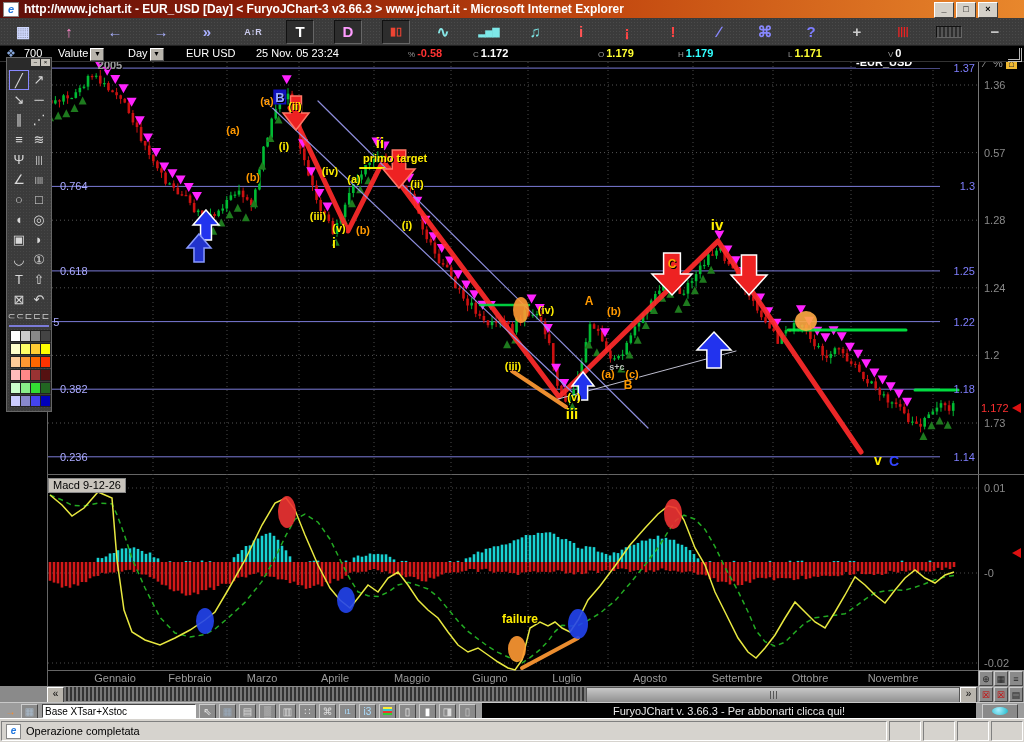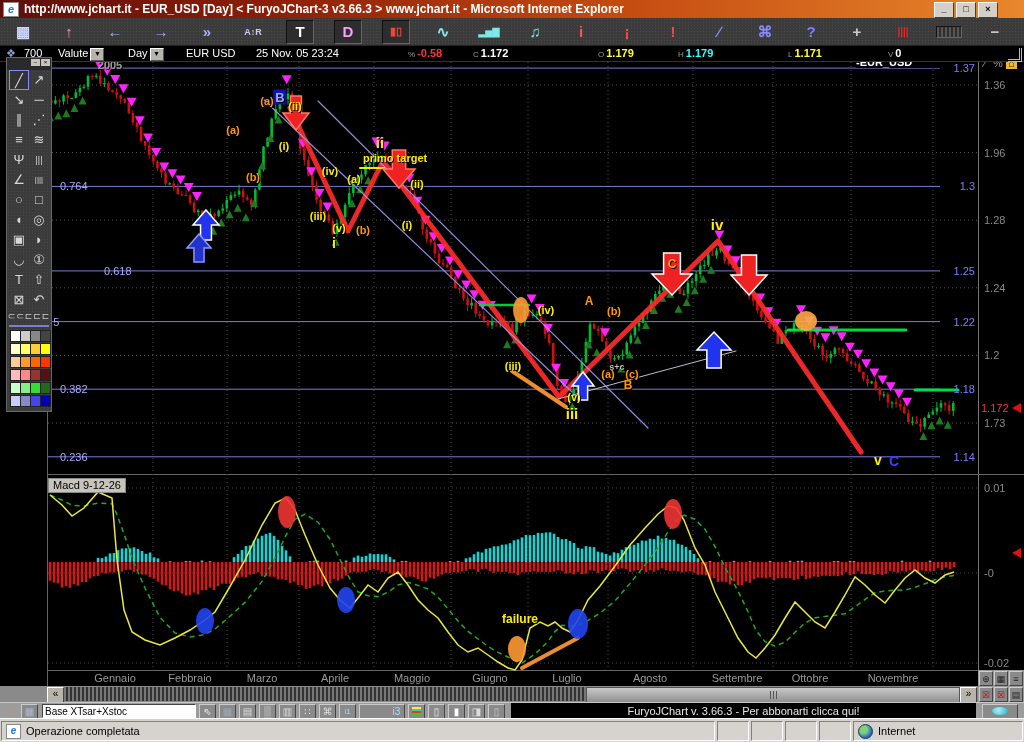--- a/index.html
+++ b/index.html
@@ -1179,32 +1179,32 @@
         <div class="swatch" style="background: rgb(136, 136, 204);"></div>
         <div class="swatch" style="background: rgb(68, 68, 238);"></div>
         <div class="swatch" style="background: rgb(0, 0, 187);"></div>
       </div>
   </div>
 
   <div class="abs" id="symbol-label">-EUR_USD</div>
   <div class="abs" id="macd-box">Macd 9-12-26</div>
   <div id="axis-labels">
       <span class="axlabel" style="color: rgb(170, 170, 255); left: 60px; top: 186px;">0.764</span>
-      <span class="axlabel" style="color: rgb(170, 170, 255); left: 60px; top: 271px; margin-left: 44px;">0.618</span>
+      <span class="axlabel" style="color: rgb(170, 170, 255); left: 60px; top: 271px;">0.618</span>
       <span class="axlabel" style="color: rgb(170, 170, 255); left: 44px; top: 322px;">0.5</span>
       <span class="axlabel" style="color: rgb(170, 170, 255); left: 60px; top: 389px;">0.382</span>
       <span class="axlabel" style="color: rgb(170, 170, 255); left: 60px; top: 457px;">0.236</span>
       <span class="axlabel" style="color: rgb(127, 127, 255); right: 49px; top: 68px;">1.37</span>
       <span class="axlabel" style="color: rgb(127, 127, 255); right: 49px; top: 186px;">1.3</span>
       <span class="axlabel" style="color: rgb(127, 127, 255); right: 49px; top: 271px;">1.25</span>
       <span class="axlabel" style="color: rgb(127, 127, 255); right: 49px; top: 322px;">1.22</span>
       <span class="axlabel" style="color: rgb(127, 127, 255); right: 49px; top: 389px;">1.18</span>
       <span class="axlabel" style="color: rgb(127, 127, 255); right: 49px; top: 457px;">1.14</span>
       <span class="axlabel" style="color: rgb(138, 138, 138); left: 984px; top: 85px;">1.36</span>
-      <span class="axlabel" style="color: rgb(138, 138, 138); left: 984px; top: 153px;">1.96</span>
+      <span class="axlabel" style="color: rgb(138, 138, 138); left: 984px; top: 153px;">0.57</span>
       <span class="axlabel" style="color: rgb(138, 138, 138); left: 984px; top: 220px;">1.28</span>
       <span class="axlabel" style="color: rgb(138, 138, 138); left: 984px; top: 288px;">1.24</span>
       <span class="axlabel" style="color: rgb(138, 138, 138); left: 984px; top: 355px;">1.2</span>
       <span class="axlabel" style="color: rgb(138, 138, 138); left: 984px; top: 423px;">1.73</span>
       <span class="axlabel" style="color: rgb(255, 48, 48); left: 981px; top: 408px;">1.172</span>
       <span class="axlabel" style="color: rgb(138, 138, 138); left: 984px; top: 488px;">0.01</span>
       <span class="axlabel" style="color: rgb(0, 221, 221); left: 984px; top: 553px; padding-left: 48px;">0.001</span>
       <span class="axlabel" style="color: rgb(138, 138, 138); left: 984px; top: 573px;">-0</span>
       <span class="axlabel" style="color: rgb(138, 138, 138); left: 984px; top: 663px;">-0.02</span>
       <div class="wedge" style="left: 1012px; top: 403px;"></div>
@@ -1278,21 +1278,21 @@
     <input id="base-input" value="Base XTsar+Xstoc" style="">
     <span id="bb-icons" style="display:flex">
         <div class="bb-ic box" style="color: rgb(238, 238, 238);">⇖</div>
         <div class="bb-ic box" style="color: rgb(153, 170, 187);">▦</div>
         <div class="bb-ic box" style="color: rgb(221, 221, 221);">▤</div>
         <div class="bb-ic box" style="color: rgb(221, 221, 221);">▒</div>
         <div class="bb-ic box" style="color: rgb(221, 221, 221);">▥</div>
         <div class="bb-ic box" style="color: rgb(221, 221, 221);">∷</div>
         <div class="bb-ic box" style="color: rgb(221, 221, 221);">⌘</div>
         <div class="bb-ic box" style="color: rgb(170, 221, 255); font-size: 8px;">i1</div>
-        <div class="bb-ic box" style="color: rgb(170, 221, 255); font-size: 10px; padding-left: 29px;">i3</div>
+        <div class="bb-ic box" style="color: rgb(170, 221, 255); font-size: 10px;">i3</div>
         <div class="bb-ic box" style="flex-direction: column;">
           <i style="display: block; width: 9px; height: 2px; background: rgb(255, 238, 51);"></i>
           <i style="display: block; width: 9px; height: 2px; background: rgb(51, 204, 204);"></i>
           <i style="display: block; width: 9px; height: 2px; background: rgb(238, 51, 51);"></i>
           <i style="display: block; width: 9px; height: 2px; background: rgb(51, 204, 51);"></i>
         </div>
         <div class="bb-ic box" style="color: rgb(238, 238, 238);">▯</div>
         <div class="bb-ic box" style="color: rgb(255, 255, 255);">▮</div>
         <div class="bb-ic box" style="color: rgb(221, 221, 221);">◨</div>
         <div class="bb-ic box" style="color: rgb(204, 204, 204);">▯</div>
@@ -1316,18 +1316,14 @@
 
   <div class="abs" id="statusbar">
     <div class="sb-pane" id="sb-main">
       <div id="sb-doc">e</div>
       <span>Operazione completata</span>
     </div>
     <div class="sb-pane sb-cell"></div>
     <div class="sb-pane sb-cell"></div>
     <div class="sb-pane sb-cell"></div>
     <div class="sb-pane sb-cell"></div>
-    <div class="sb-pane" id="sb-internet">
-      <div id="globe"></div>
-      <span>Internet</span>
-    </div>
   </div>
 </div>
 
 </body></html>

